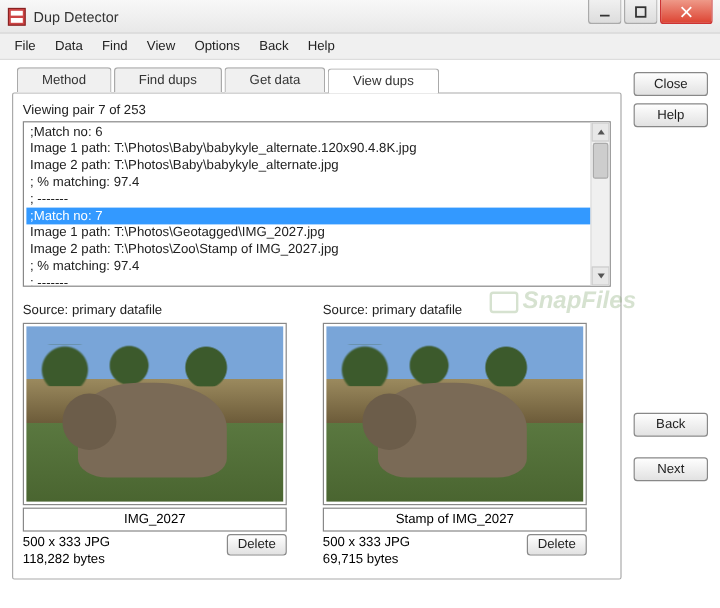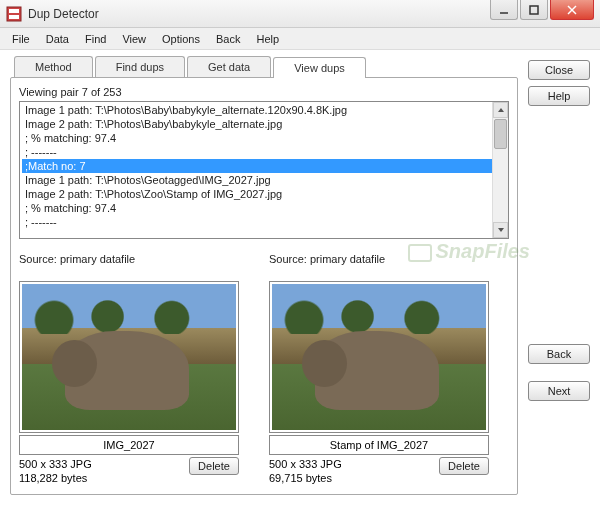--- a/index.html
+++ b/index.html
@@ -31,21 +31,21 @@
 .listbox { border: 1px solid #888; background: #fff; height: 138px; overflow: hidden; position: relative; }
 .listbox-inner { padding: 1px 2px; }
 .list-line { padding: 1px 3px; white-space: nowrap; color: #222; }
 .list-line.sel { background: #3399ff; color: #fff; }
 .scrollbar { position: absolute; right: 0; top: 0; bottom: 0; width: 16px; background: #f0f0f0; border-left: 1px solid #ddd; }
 .scroll-btn { height: 16px; background: #e8e8e8; border: 1px solid #ccc; display: flex; align-items: center; justify-content: center; }
 .scroll-thumb { position: absolute; top: 17px; left: 1px; right: 1px; height: 30px; background: #cdcdcd; border: 1px solid #aaa; border-radius: 2px; }
 
 .images-row { display: flex; gap: 30px; margin-top: 14px; }
 .img-col { width: 220px; }
-.img-label { margin-bottom: 16px; color: #222; }
+.img-label { margin-bottom: 4px; color: #222; }
 .img-frame { border: 1px solid #888; padding: 2px; background: #fff; height: 152px; display: flex; align-items: center; justify-content: center; position: relative; }
 .img-placeholder { width: 100%; height: 100%; background: linear-gradient(to bottom, #79a5d8 0%, #79a5d8 30%, #9b8a5e 30%, #6d5c3a 55%, #5a7840 55%, #4a6530 100%); position: relative; }
 .elephant { position: absolute; left: 20%; top: 32%; width: 58%; height: 54%; background: #7a6a56; border-radius: 40% 48% 20% 20%; }
 .elephant::before { content: ""; position: absolute; left: -10%; top: 12%; width: 36%; height: 60%; background: #6c5d4a; border-radius: 50%; }
 .trees { position: absolute; top: 10%; left: 0; right: 0; height: 24%; background: radial-gradient(circle at 15% 60%, #3c5a2c 10%, transparent 11%), radial-gradient(circle at 40% 50%, #3c5a2c 12%, transparent 13%), radial-gradient(circle at 70% 55%, #3c5a2c 11%, transparent 12%); }
 .date-overlay { position: absolute; top: 6px; right: 10px; color: #ff8c00; font-weight: bold; font-size: 20px; font-family: Arial, sans-serif; text-shadow: 1px 1px 1px rgba(0,0,0,0.3); }
 
 .img-name-row { display: flex; align-items: center; gap: 6px; margin-top: 2px; }
 .img-name-box { flex: 1; border: 1px solid #888; padding: 3px 4px; background: #fff; text-align: center; }
 .img-meta { margin-top: 2px; display: flex; justify-content: space-between; align-items: flex-start; }
@@ -104,20 +104,21 @@
     <div class="tabs">
       <div class="tab">Method</div>
       <div class="tab">Find dups</div>
       <div class="tab">Get data</div>
       <div class="tab active">View dups</div>
     </div>
     <div class="pane">
       <div class="group-label">Viewing pair 7 of 253</div>
       <div class="listbox">
         <div class="listbox-inner" id="listbox-inner">
+            <div class="list-line">;Match no: 6</div>
             <div class="list-line">Image 1 path: T:\Photos\Baby\babykyle_alternate.120x90.4.8K.jpg</div>
             <div class="list-line">Image 2 path: T:\Photos\Baby\babykyle_alternate.jpg</div>
             <div class="list-line">; % matching: 97.4</div>
             <div class="list-line">; -------</div>
             <div class="list-line sel">;Match no: 7</div>
             <div class="list-line">Image 1 path: T:\Photos\Geotagged\IMG_2027.jpg</div>
             <div class="list-line">Image 2 path: T:\Photos\Zoo\Stamp of IMG_2027.jpg</div>
             <div class="list-line">; % matching: 97.4</div>
             <div class="list-line">; -------</div>
           </div>

